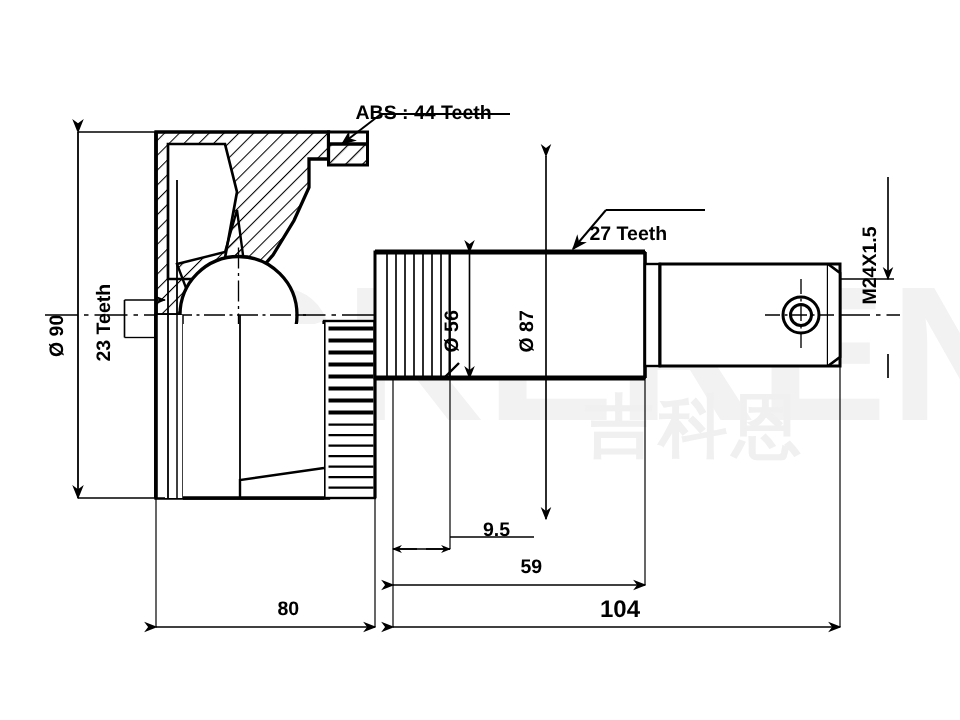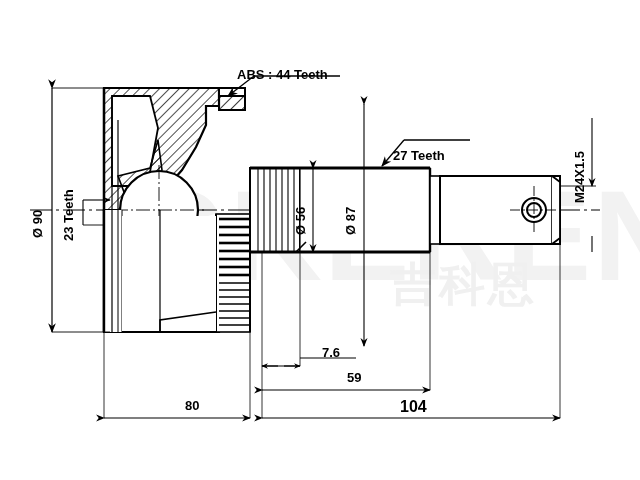--- a/index.html
+++ b/index.html
@@ -241,21 +241,21 @@
   <div class="lbl vlbl" style="left:44px; top:225px; font-size:13px;">Ø 90</div>
 
   <div class="lbl vlbl" style="left:75px; top:228px; font-size:13px;">23 Teeth</div>
 
   <div class="lbl vlbl" style="left:307px; top:222px; font-size:13px;">Ø 56</div>
 
   <div class="lbl vlbl" style="left:357px; top:222px; font-size:13px;">Ø 87</div>
 
   <div class="lbl vlbl" style="left:586px; top:190px; font-size:13px;">M24X1.5</div>
 
-  <div class="lbl" style="left:322px; top:346px; font-size:13px;">7.6</div>
+  <div class="lbl" style="left:322px; top:346px; font-size:13px;">9.5</div>
 
   <div class="lbl" style="left:347px; top:371px; font-size:13px;text-align:right;">59</div>
 
   <div class="lbl" style="left:185px; top:399px; font-size:13px;">80</div>
 
   <div class="lbl" style="left:400px; top:399px; font-size:16px;">104</div>
 
 </div>
 
 </body></html>

